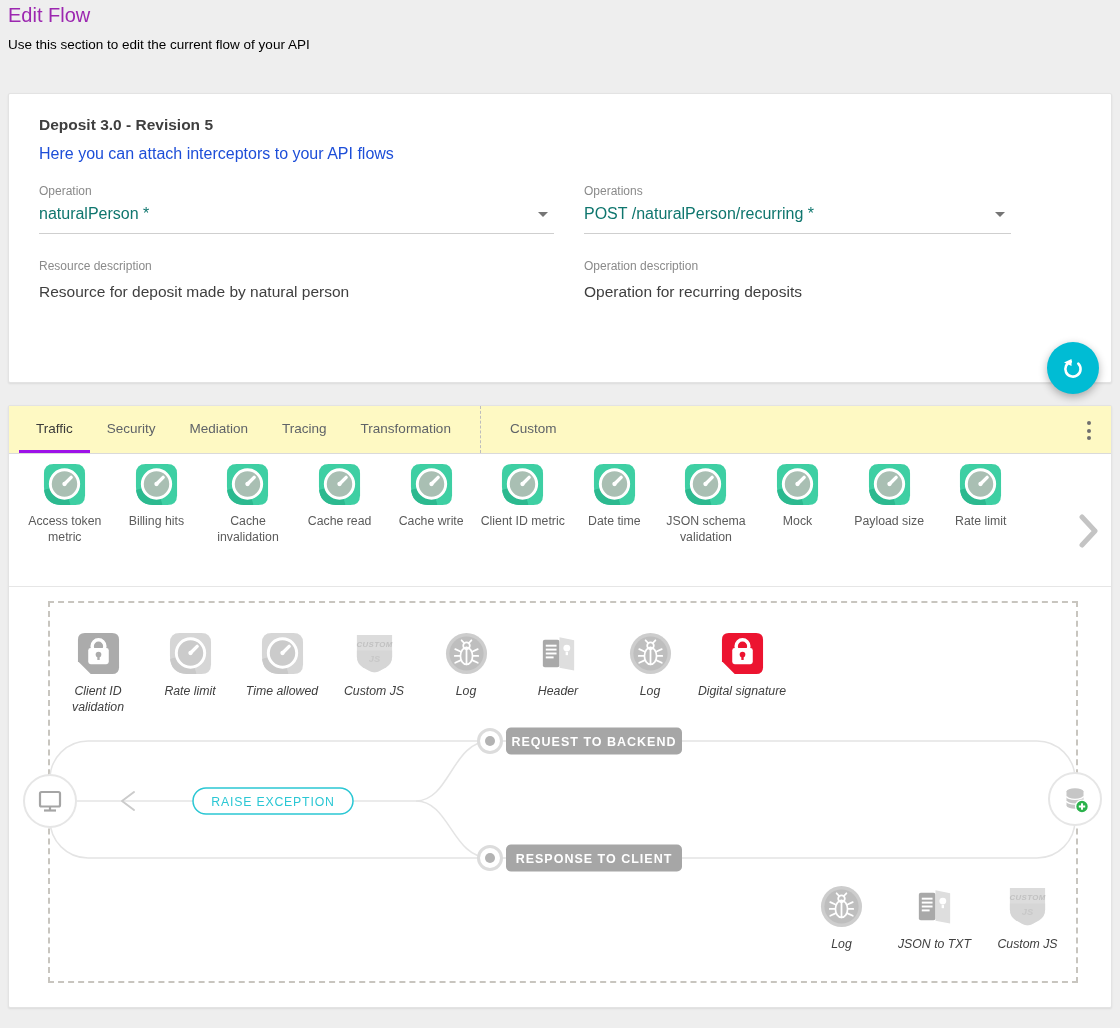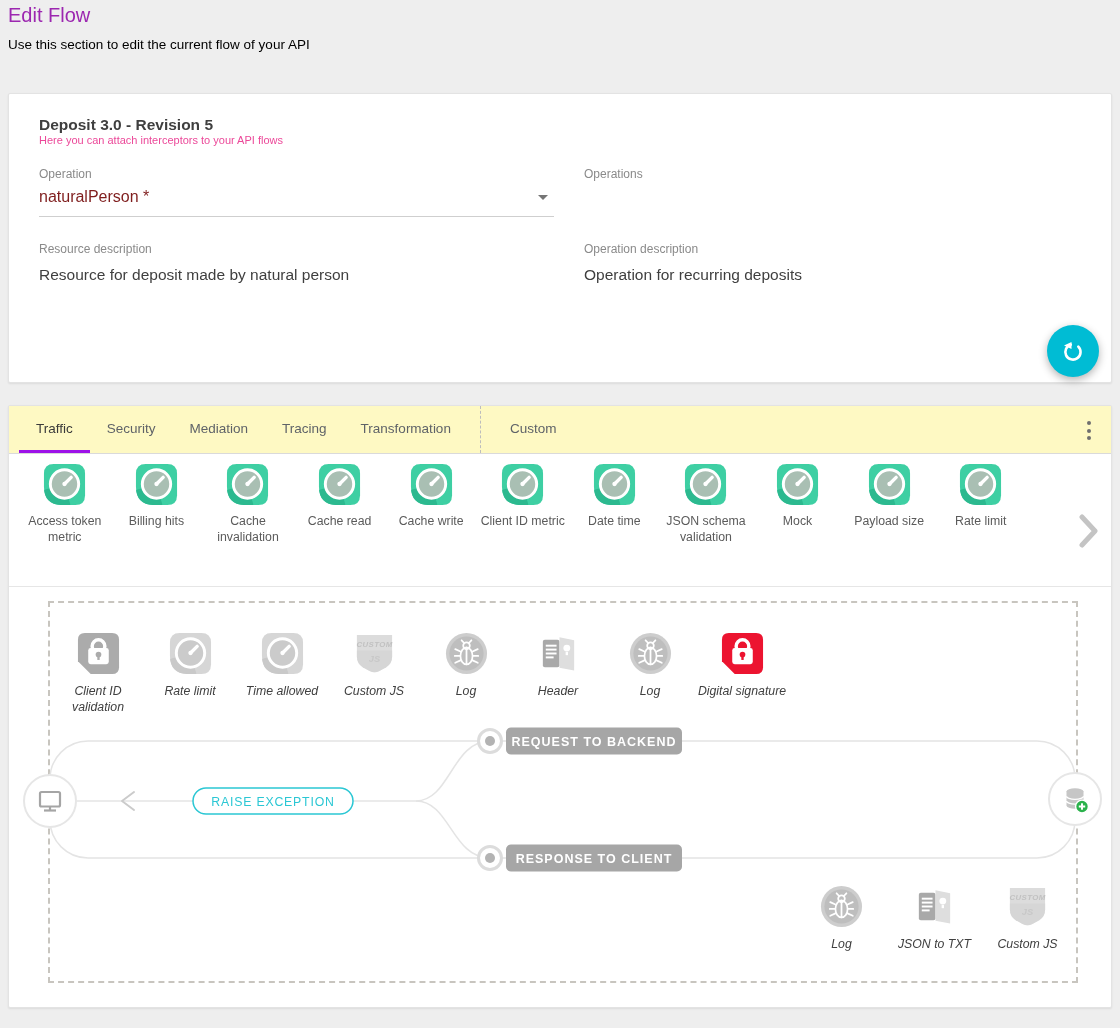--- a/index.html
+++ b/index.html
@@ -16,28 +16,28 @@
   }
   .page-header{position:absolute;left:8px;top:4px;}
   .page-title{font-size:20px;font-weight:500;color:var(--title-purple);margin:0;}
   .page-subtitle{font-size:13.5px;color:#000000;margin-top:10px;}
 
   .card{position:absolute;background:#fff;border:1px solid #e3e3e3;border-radius:2px;
         box-shadow:0 1px 2px rgba(0,0,0,0.08);}
   #card-flow{left:8px;top:93px;width:1104px;height:290px;padding:22px 30px 0;}
   .card-title{font-size:15.5px;font-weight:bold;color:#3f3f3f;}
   .section-head{margin-top:37px;font-size:20px;color:#9e9e9e;padding-bottom:9px;border-bottom:1px solid #e2e2e2;}
-  .section-hint{margin-top:0;font-size:11px;color:#ec4899;}
+  .section-hint{margin-top:11px;font-size:16px;color:#1d4ed8;}
   .form-row{display:flex;margin-top:21px;position:relative;}
   .field{}
   .field-resources{width:515px;margin-right:30px;}
   .field-operations{width:427px;}
   .field-label{font-size:12px;color:#8a8a8a;}
   .field-value{display:flex;justify-content:space-between;align-items:center;font-size:16px;
-               color:#7f1d1d;padding:7px 2px 10px 0;border-bottom:1px solid #cfcfcf;cursor:pointer;}
+               color:#0f766e;padding:7px 2px 10px 0;border-bottom:1px solid #cfcfcf;cursor:pointer;}
   .caret{width:0;height:0;border-left:5px solid transparent;border-right:5px solid transparent;
          border-top:5.5px solid #757575;margin-right:4px;}
   .fab{position:absolute;left:1008px;top:158px;width:52px;height:52px;border-radius:50%;
        background:var(--fab-cyan);box-shadow:0 3px 8px rgba(0,0,0,0.3);display:flex;
        align-items:center;justify-content:center;cursor:pointer;border:none;}
   .desc-row{display:flex;margin-top:25px;}
   .desc-label{font-size:12px;color:#8a8a8a;}
   .desc-value{font-size:15.5px;color:#3f3f3f;margin-top:10px;}
 
   #card-interceptors{left:8px;top:405px;width:1104px;height:603px;}
@@ -145,20 +145,24 @@
   <div class="form-row">
     <div class="field field-resources">
       <div class="field-label">Operation</div>
       <div class="field-value">
         <span>naturalPerson *</span>
         <span class="caret"></span>
       </div>
     </div>
     <div class="field field-operations">
       <div class="field-label">Operations</div>
+      <div class="field-value">
+        <span>POST /naturalPerson/recurring *</span>
+        <span class="caret"></span>
+      </div>
     </div>
     <button class="fab">
       <svg width="26" height="26" viewBox="0 0 26 26">
         <g transform="translate(13,14)">
           <path d="M-2.2,-7.3 A7.6,7.6 0 1 0 5.3,-5.4" fill="none" stroke="#fff" stroke-width="2.6" stroke-linecap="round"></path>
           <polygon points="-9,-6.5 -1.5,-10 -1.5,-3" fill="#fff"></polygon>
         </g>
       </svg>
     </button>
   </div>

